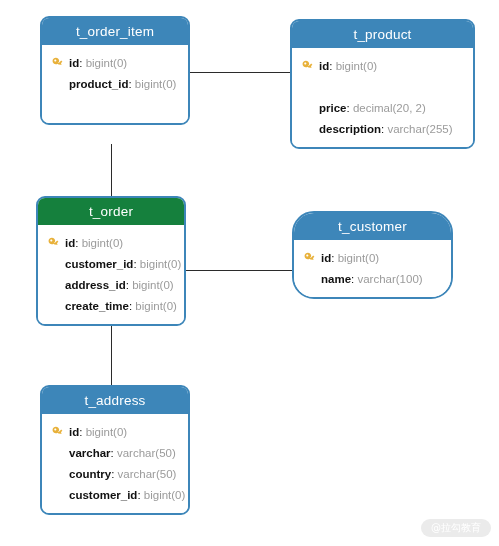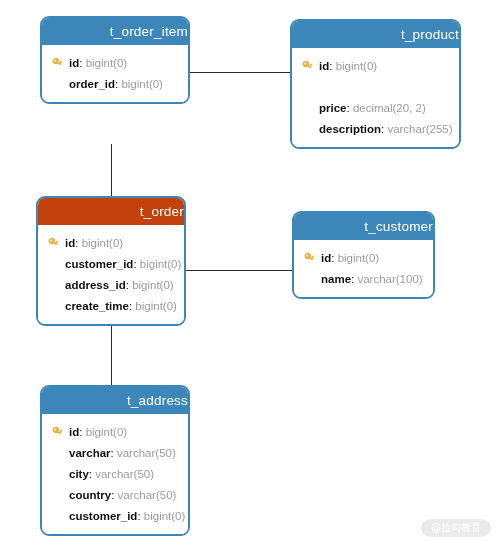--- a/index.html
+++ b/index.html
@@ -32,21 +32,21 @@
     box-sizing: border-box;
     background: #ffffff;
     border: 2px solid #3d86b9;
     border-radius: 9px;
     overflow: hidden;
   }
   .entity-header {
     background: #3d86b9;
     color: #ffffff;
     font-size: 13.5px;
-    text-align: right;
+    text-align: center;
     line-height: 27px;
     height: 27px;
     letter-spacing: 0.2px;
     white-space: nowrap;
   }
   .entity-body {
     padding: 7px 0 8px 0;
     background: #ffffff;
   }
   .field-row {
@@ -106,25 +106,28 @@
         <div class="field-row">
           <span class="key-slot">
             <svg width="13" height="13" viewBox="0 0 16 16">
               <path d="M6.0 2.2 C3.6 2.2 1.9 4.0 1.9 6.2 C1.9 8.5 3.6 10.3 6.0 10.3 C6.9 10.3 7.7 10.0 8.4 9.6 L9.9 11.1 L11.0 10.0 L12.1 11.1 L13.2 10.0 L12.1 8.9 L14.0 7.0 L12.6 5.6 L9.5 8.7 L8.9 8.1 C9.7 7.6 10.1 6.9 10.1 6.2 C10.1 4.0 8.4 2.2 6.0 2.2 Z M5.3 4.3 C6.0 4.3 6.6 4.9 6.6 5.6 C6.6 6.3 6.0 6.9 5.3 6.9 C4.6 6.9 4.0 6.3 4.0 5.6 C4.0 4.9 4.6 4.3 5.3 4.3 Z" fill="#e8b13a"></path>
             </svg>
           </span>
           <span class="field-text"><span class="field-name" style="color: rgb(17, 17, 17);">id</span><span class="field-type" style="color: rgb(17, 17, 17);">: </span><span class="field-type" style="color: rgb(155, 155, 155);">bigint(0)</span></span>
         </div>
         <div class="field-row">
           <span class="key-slot"></span>
-          <span class="field-text"><span class="field-name" style="color: rgb(17, 17, 17);">order_id</span><span class="field-type" style="color: rgb(17, 17, 17);">: </span><span class="field-type" style="color: rgb(155, 155, 155);">bigint(0)</span></span>
-        </div>
-      </div>
-    </div>
-    <div class="entity" style="left: 290px; top: 19px; width: 171px; border-color: rgb(61, 134, 185);">
+          <span class="field-text"><span class="field-name" style="color: rgb(17, 17, 17);">product_id</span><span class="field-type" style="color: rgb(17, 17, 17);">: </span><span class="field-type" style="color: rgb(155, 155, 155);">bigint(0)</span></span>
+        </div>
+        <div class="field-row">
+          <span class="key-slot"></span>
+        </div>
+      </div>
+    </div>
+    <div class="entity" style="left: 290px; top: 19px; width: 185px; border-color: rgb(61, 134, 185);">
       <div class="entity-header" style="background: rgb(61, 134, 185);">t_product</div>
       <div class="entity-body">
         <div class="field-row">
           <span class="key-slot">
             <svg width="13" height="13" viewBox="0 0 16 16">
               <path d="M6.0 2.2 C3.6 2.2 1.9 4.0 1.9 6.2 C1.9 8.5 3.6 10.3 6.0 10.3 C6.9 10.3 7.7 10.0 8.4 9.6 L9.9 11.1 L11.0 10.0 L12.1 11.1 L13.2 10.0 L12.1 8.9 L14.0 7.0 L12.6 5.6 L9.5 8.7 L8.9 8.1 C9.7 7.6 10.1 6.9 10.1 6.2 C10.1 4.0 8.4 2.2 6.0 2.2 Z M5.3 4.3 C6.0 4.3 6.6 4.9 6.6 5.6 C6.6 6.3 6.0 6.9 5.3 6.9 C4.6 6.9 4.0 6.3 4.0 5.6 C4.0 4.9 4.6 4.3 5.3 4.3 Z" fill="#e8b13a"></path>
             </svg>
           </span>
           <span class="field-text"><span class="field-name" style="color: rgb(17, 17, 17);">id</span><span class="field-type" style="color: rgb(17, 17, 17);">: </span><span class="field-type" style="color: rgb(155, 155, 155);">bigint(0)</span></span>
         </div>
@@ -135,21 +138,21 @@
           <span class="key-slot"></span>
           <span class="field-text"><span class="field-name" style="color: rgb(17, 17, 17);">price</span><span class="field-type" style="color: rgb(17, 17, 17);">: </span><span class="field-type" style="color: rgb(155, 155, 155);">decimal(20, 2)</span></span>
         </div>
         <div class="field-row">
           <span class="key-slot"></span>
           <span class="field-text"><span class="field-name" style="color: rgb(17, 17, 17); text-align: center;">description</span><span class="field-type" style="color: rgb(17, 17, 17);">: </span><span class="field-type" style="color: rgb(155, 155, 155);">varchar(255)</span></span>
         </div>
       </div>
     </div>
     <div class="entity" style="left: 36px; top: 196px; width: 150px; border-color: rgb(61, 134, 185);">
-      <div class="entity-header" style="background: #c2410c;">t_order</div>
+      <div class="entity-header" style="background: #15803d;">t_order</div>
       <div class="entity-body">
         <div class="field-row">
           <span class="key-slot">
             <svg width="13" height="13" viewBox="0 0 16 16">
               <path d="M6.0 2.2 C3.6 2.2 1.9 4.0 1.9 6.2 C1.9 8.5 3.6 10.3 6.0 10.3 C6.9 10.3 7.7 10.0 8.4 9.6 L9.9 11.1 L11.0 10.0 L12.1 11.1 L13.2 10.0 L12.1 8.9 L14.0 7.0 L12.6 5.6 L9.5 8.7 L8.9 8.1 C9.7 7.6 10.1 6.9 10.1 6.2 C10.1 4.0 8.4 2.2 6.0 2.2 Z M5.3 4.3 C6.0 4.3 6.6 4.9 6.6 5.6 C6.6 6.3 6.0 6.9 5.3 6.9 C4.6 6.9 4.0 6.3 4.0 5.6 C4.0 4.9 4.6 4.3 5.3 4.3 Z" fill="#e8b13a"></path>
             </svg>
           </span>
           <span class="field-text"><span class="field-name" style="color: rgb(17, 17, 17);">id</span><span class="field-type" style="color: rgb(17, 17, 17);">: </span><span class="field-type" style="color: rgb(155, 155, 155);">bigint(0)</span></span>
         </div>
         <div class="field-row">
@@ -159,21 +162,21 @@
         <div class="field-row">
           <span class="key-slot"></span>
           <span class="field-text"><span class="field-name" style="color: rgb(17, 17, 17);">address_id</span><span class="field-type" style="color: rgb(17, 17, 17);">: </span><span class="field-type" style="color: rgb(155, 155, 155);">bigint(0)</span></span>
         </div>
         <div class="field-row">
           <span class="key-slot"></span>
           <span class="field-text"><span class="field-name" style="color: rgb(17, 17, 17); text-align: right;">create_time</span><span class="field-type" style="color: rgb(17, 17, 17);">: </span><span class="field-type" style="color: rgb(155, 155, 155);">bigint(0)</span></span>
         </div>
       </div>
     </div>
-    <div class="entity" style="left: 292px; top: 211px; width: 143px; border-color: rgb(61, 134, 185);">
+    <div class="entity" style="left: 292px; top: 211px; width: 161px; border-color: rgb(61, 134, 185); border-radius: 22px;">
       <div class="entity-header" style="background: rgb(61, 134, 185);">t_customer</div>
       <div class="entity-body">
         <div class="field-row">
           <span class="key-slot">
             <svg width="13" height="13" viewBox="0 0 16 16">
               <path d="M6.0 2.2 C3.6 2.2 1.9 4.0 1.9 6.2 C1.9 8.5 3.6 10.3 6.0 10.3 C6.9 10.3 7.7 10.0 8.4 9.6 L9.9 11.1 L11.0 10.0 L12.1 11.1 L13.2 10.0 L12.1 8.9 L14.0 7.0 L12.6 5.6 L9.5 8.7 L8.9 8.1 C9.7 7.6 10.1 6.9 10.1 6.2 C10.1 4.0 8.4 2.2 6.0 2.2 Z M5.3 4.3 C6.0 4.3 6.6 4.9 6.6 5.6 C6.6 6.3 6.0 6.9 5.3 6.9 C4.6 6.9 4.0 6.3 4.0 5.6 C4.0 4.9 4.6 4.3 5.3 4.3 Z" fill="#e8b13a"></path>
             </svg>
           </span>
           <span class="field-text"><span class="field-name" style="color: rgb(17, 17, 17);">id</span><span class="field-type" style="color: rgb(17, 17, 17);">: </span><span class="field-type" style="color: rgb(155, 155, 155);">bigint(0)</span></span>
         </div>
@@ -193,24 +196,20 @@
             </svg>
           </span>
           <span class="field-text"><span class="field-name" style="color: rgb(17, 17, 17);">id</span><span class="field-type" style="color: rgb(17, 17, 17);">: </span><span class="field-type" style="color: rgb(155, 155, 155);">bigint(0)</span></span>
         </div>
         <div class="field-row">
           <span class="key-slot"></span>
           <span class="field-text"><span class="field-name" style="color: rgb(17, 17, 17);">varchar</span><span class="field-type" style="color: rgb(17, 17, 17);">: </span><span class="field-type" style="color: rgb(155, 155, 155);">varchar(50)</span></span>
         </div>
         <div class="field-row">
           <span class="key-slot"></span>
-          <span class="field-text"><span class="field-name" style="color: rgb(17, 17, 17);">city</span><span class="field-type" style="color: rgb(17, 17, 17);">: </span><span class="field-type" style="color: rgb(155, 155, 155);">varchar(50)</span></span>
-        </div>
-        <div class="field-row">
-          <span class="key-slot"></span>
           <span class="field-text"><span class="field-name" style="color: rgb(17, 17, 17);">country</span><span class="field-type" style="color: rgb(17, 17, 17);">: </span><span class="field-type" style="color: rgb(155, 155, 155);">varchar(50)</span></span>
         </div>
         <div class="field-row">
           <span class="key-slot"></span>
           <span class="field-text"><span class="field-name" style="color: rgb(17, 17, 17);">customer_id</span><span class="field-type" style="color: rgb(17, 17, 17);">: </span><span class="field-type" style="color: rgb(155, 155, 155);">bigint(0)</span></span>
         </div>
       </div>
     </div>
   </div>
 

